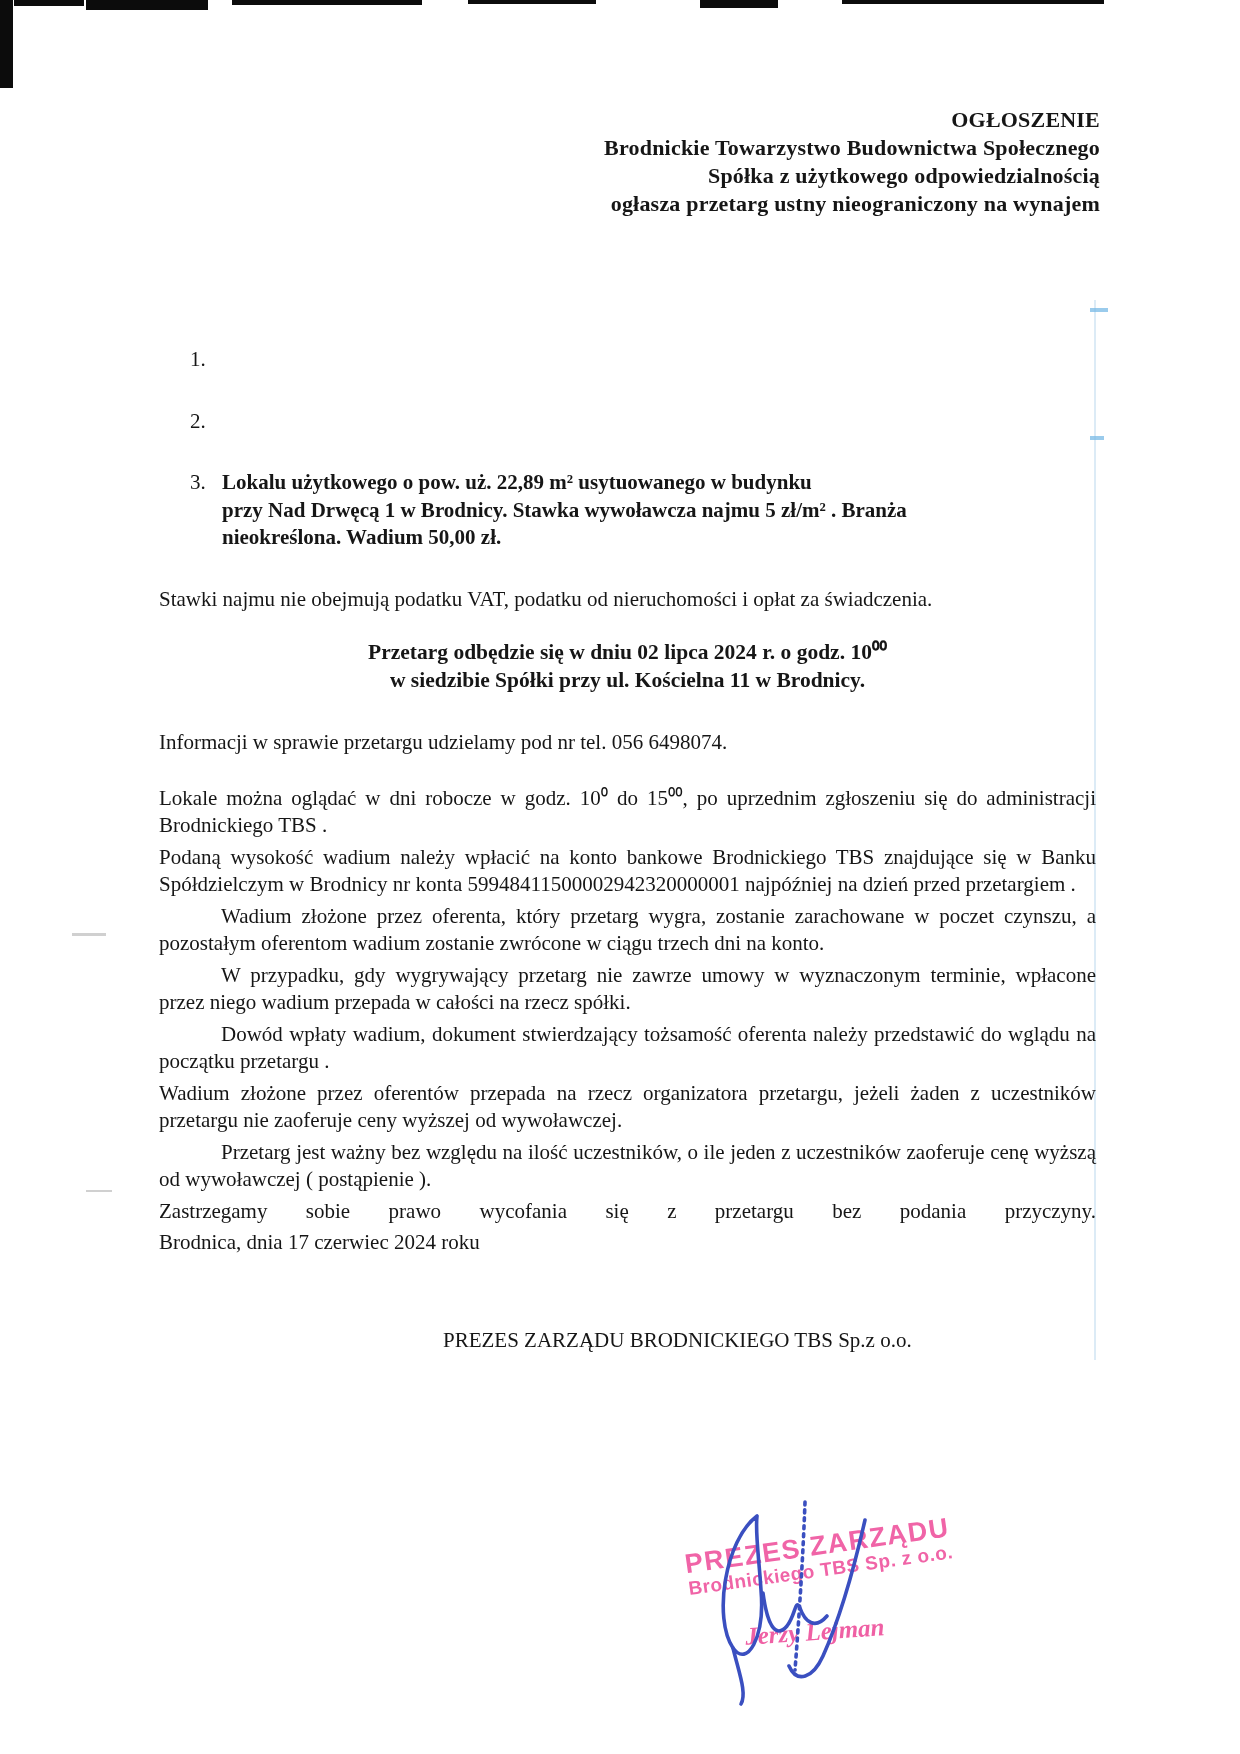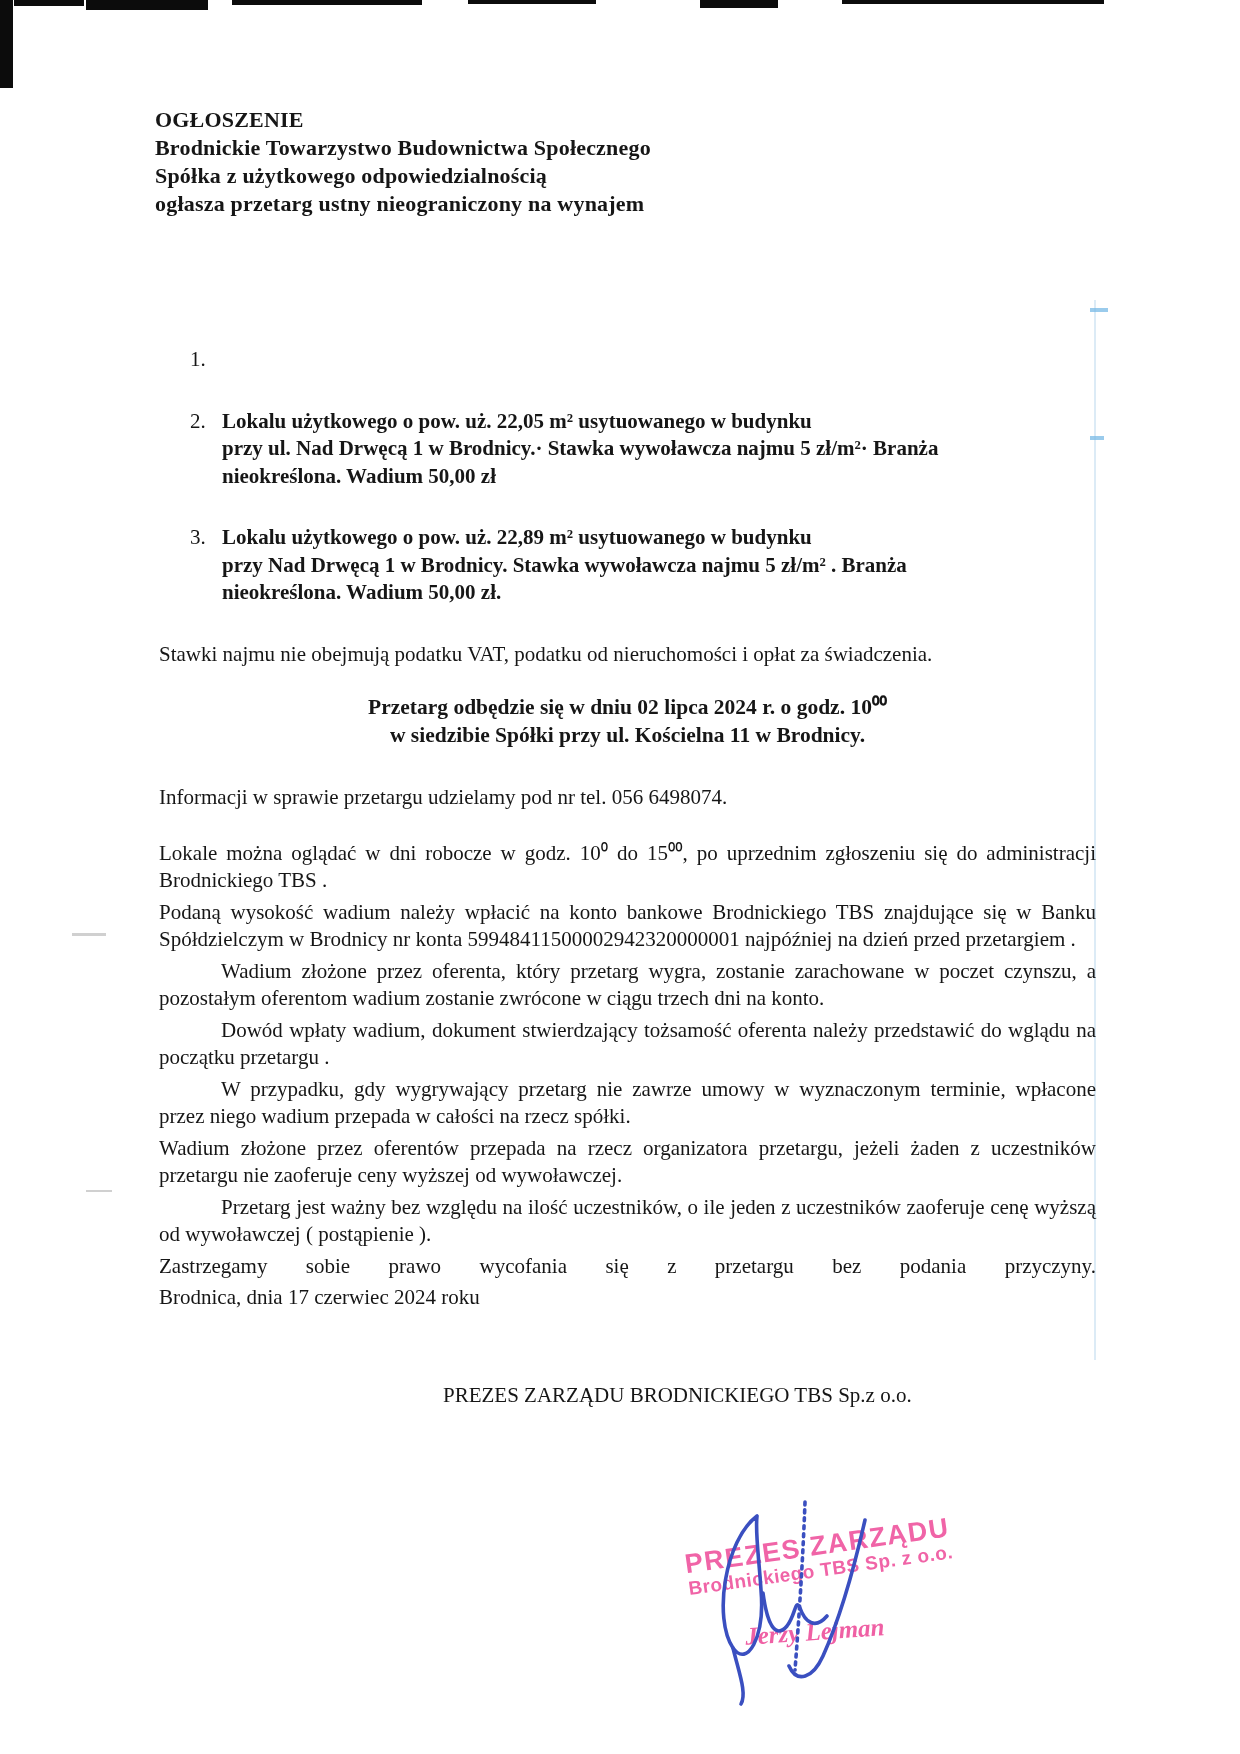--- a/index.html
+++ b/index.html
@@ -17,21 +17,21 @@
   .edge-line-right { position:absolute; left:1094px; top:300px; width:2px; height:1060px;
                      background:rgba(140,190,225,0.30); }
   .tick-blue { position:absolute; background:rgba(120,185,230,0.75); }
   .dash-gray { position:absolute; background:rgba(120,120,120,0.35); }
 
   
   .content { position:absolute; left:155px; top:0; width:945px; }
 
   .doc-header {
     margin-top:106px;
-    text-align:left;
+    text-align:right;
     font-weight:bold;
     font-size:22px;
     line-height:28px;
     letter-spacing:0.2px;
   }
 
   .lots { margin-top:128px; }
   .lot { display:flex; margin-bottom:34px; padding-left:35px; }
   .lot-number {
     flex:0 0 32px;
@@ -119,23 +119,20 @@
       <div>Spółka z użytkowego odpowiedzialnością</div>
       <div>ogłasza przetarg ustny nieograniczony na wynajem</div>
     </div>
 
     <div class="lots">
       <div class="lot">
         <span class="lot-number">1.</span>
       </div>
       <div class="lot">
         <span class="lot-number">2.</span>
-        <span class="lot-text">Lokalu użytkowego o pow. uż. 22,05 m² usytuowanego w budynku
-przy ul. Nad Drwęcą 1 w Brodnicy.· Stawka wywoławcza najmu 5 zł/m²· Branża
-nieokreślona. Wadium 50,00 zł</span>
       </div>
       <div class="lot">
         <span class="lot-number">3.</span>
         <span class="lot-text">Lokalu użytkowego o pow. uż.  22,89 m² usytuowanego w budynku
 przy Nad Drwęcą 1 w Brodnicy. Stawka wywoławcza najmu 5 zł/m² . Branża
 nieokreślona.  Wadium 50,00 zł.</span>
       </div>
     </div>
 
     <p class="para p-stawki">Stawki najmu nie obejmują podatku VAT, podatku od nieruchomości i opłat za świadczenia.</p>
@@ -144,22 +141,22 @@
       <div>Przetarg odbędzie się w dniu 02 lipca 2024 r. o godz. 10⁰⁰</div>
       <div>w siedzibie Spółki przy ul. Kościelna 11 w Brodnicy.</div>
     </div>
 
     <p class="para p-info">Informacji w sprawie przetargu udzielamy pod nr tel. 056 6498074.</p>
 
     <div class="body-block">
       <p class="para justify">Lokale  można oglądać w dni robocze w godz. 10⁰ do 15⁰⁰, po uprzednim zgłoszeniu się do administracji Brodnickiego TBS .</p>
       <p class="para justify">Podaną wysokość wadium należy wpłacić na konto bankowe Brodnickiego TBS znajdujące się w Banku Spółdzielczym w Brodnicy nr konta 59948411500002942320000001 najpóźniej na dzień przed przetargiem .</p>
       <p class="para justify indent">Wadium złożone przez oferenta, który przetarg wygra, zostanie zarachowane w poczet czynszu, a pozostałym oferentom wadium zostanie zwrócone w ciągu trzech dni na konto.</p>
+      <p class="para justify indent">W przypadku, gdy wygrywający przetarg nie zawrze umowy w wyznaczonym terminie, wpłacone przez niego wadium przepada w całości na rzecz spółki.</p>
       <p class="para justify indent">Dowód wpłaty wadium, dokument stwierdzający tożsamość oferenta  należy przedstawić do wglądu na początku przetargu .</p>
-      <p class="para justify indent">W przypadku, gdy wygrywający przetarg nie zawrze umowy w wyznaczonym terminie, wpłacone przez niego wadium przepada w całości na rzecz spółki.</p>
       <p class="para justify">Wadium złożone przez oferentów przepada na rzecz organizatora przetargu, jeżeli żaden z uczestników przetargu nie zaoferuje ceny wyższej od wywoławczej.</p>
       <p class="para justify indent">Przetarg jest ważny bez względu na ilość uczestników, o ile jeden z uczestników zaoferuje cenę wyższą od wywoławczej ( postąpienie ).</p>
       <p class="para force-justify">Zastrzegamy sobie prawo wycofania się z przetargu bez podania przyczyny.</p>
       <p class="para">Brodnica, dnia 17 czerwiec 2024 roku</p>
     </div>
 
     <p class="prezes-line">PREZES ZARZĄDU BRODNICKIEGO TBS  Sp.z o.o.</p>
   </div>
 
   <div class="stamp">

